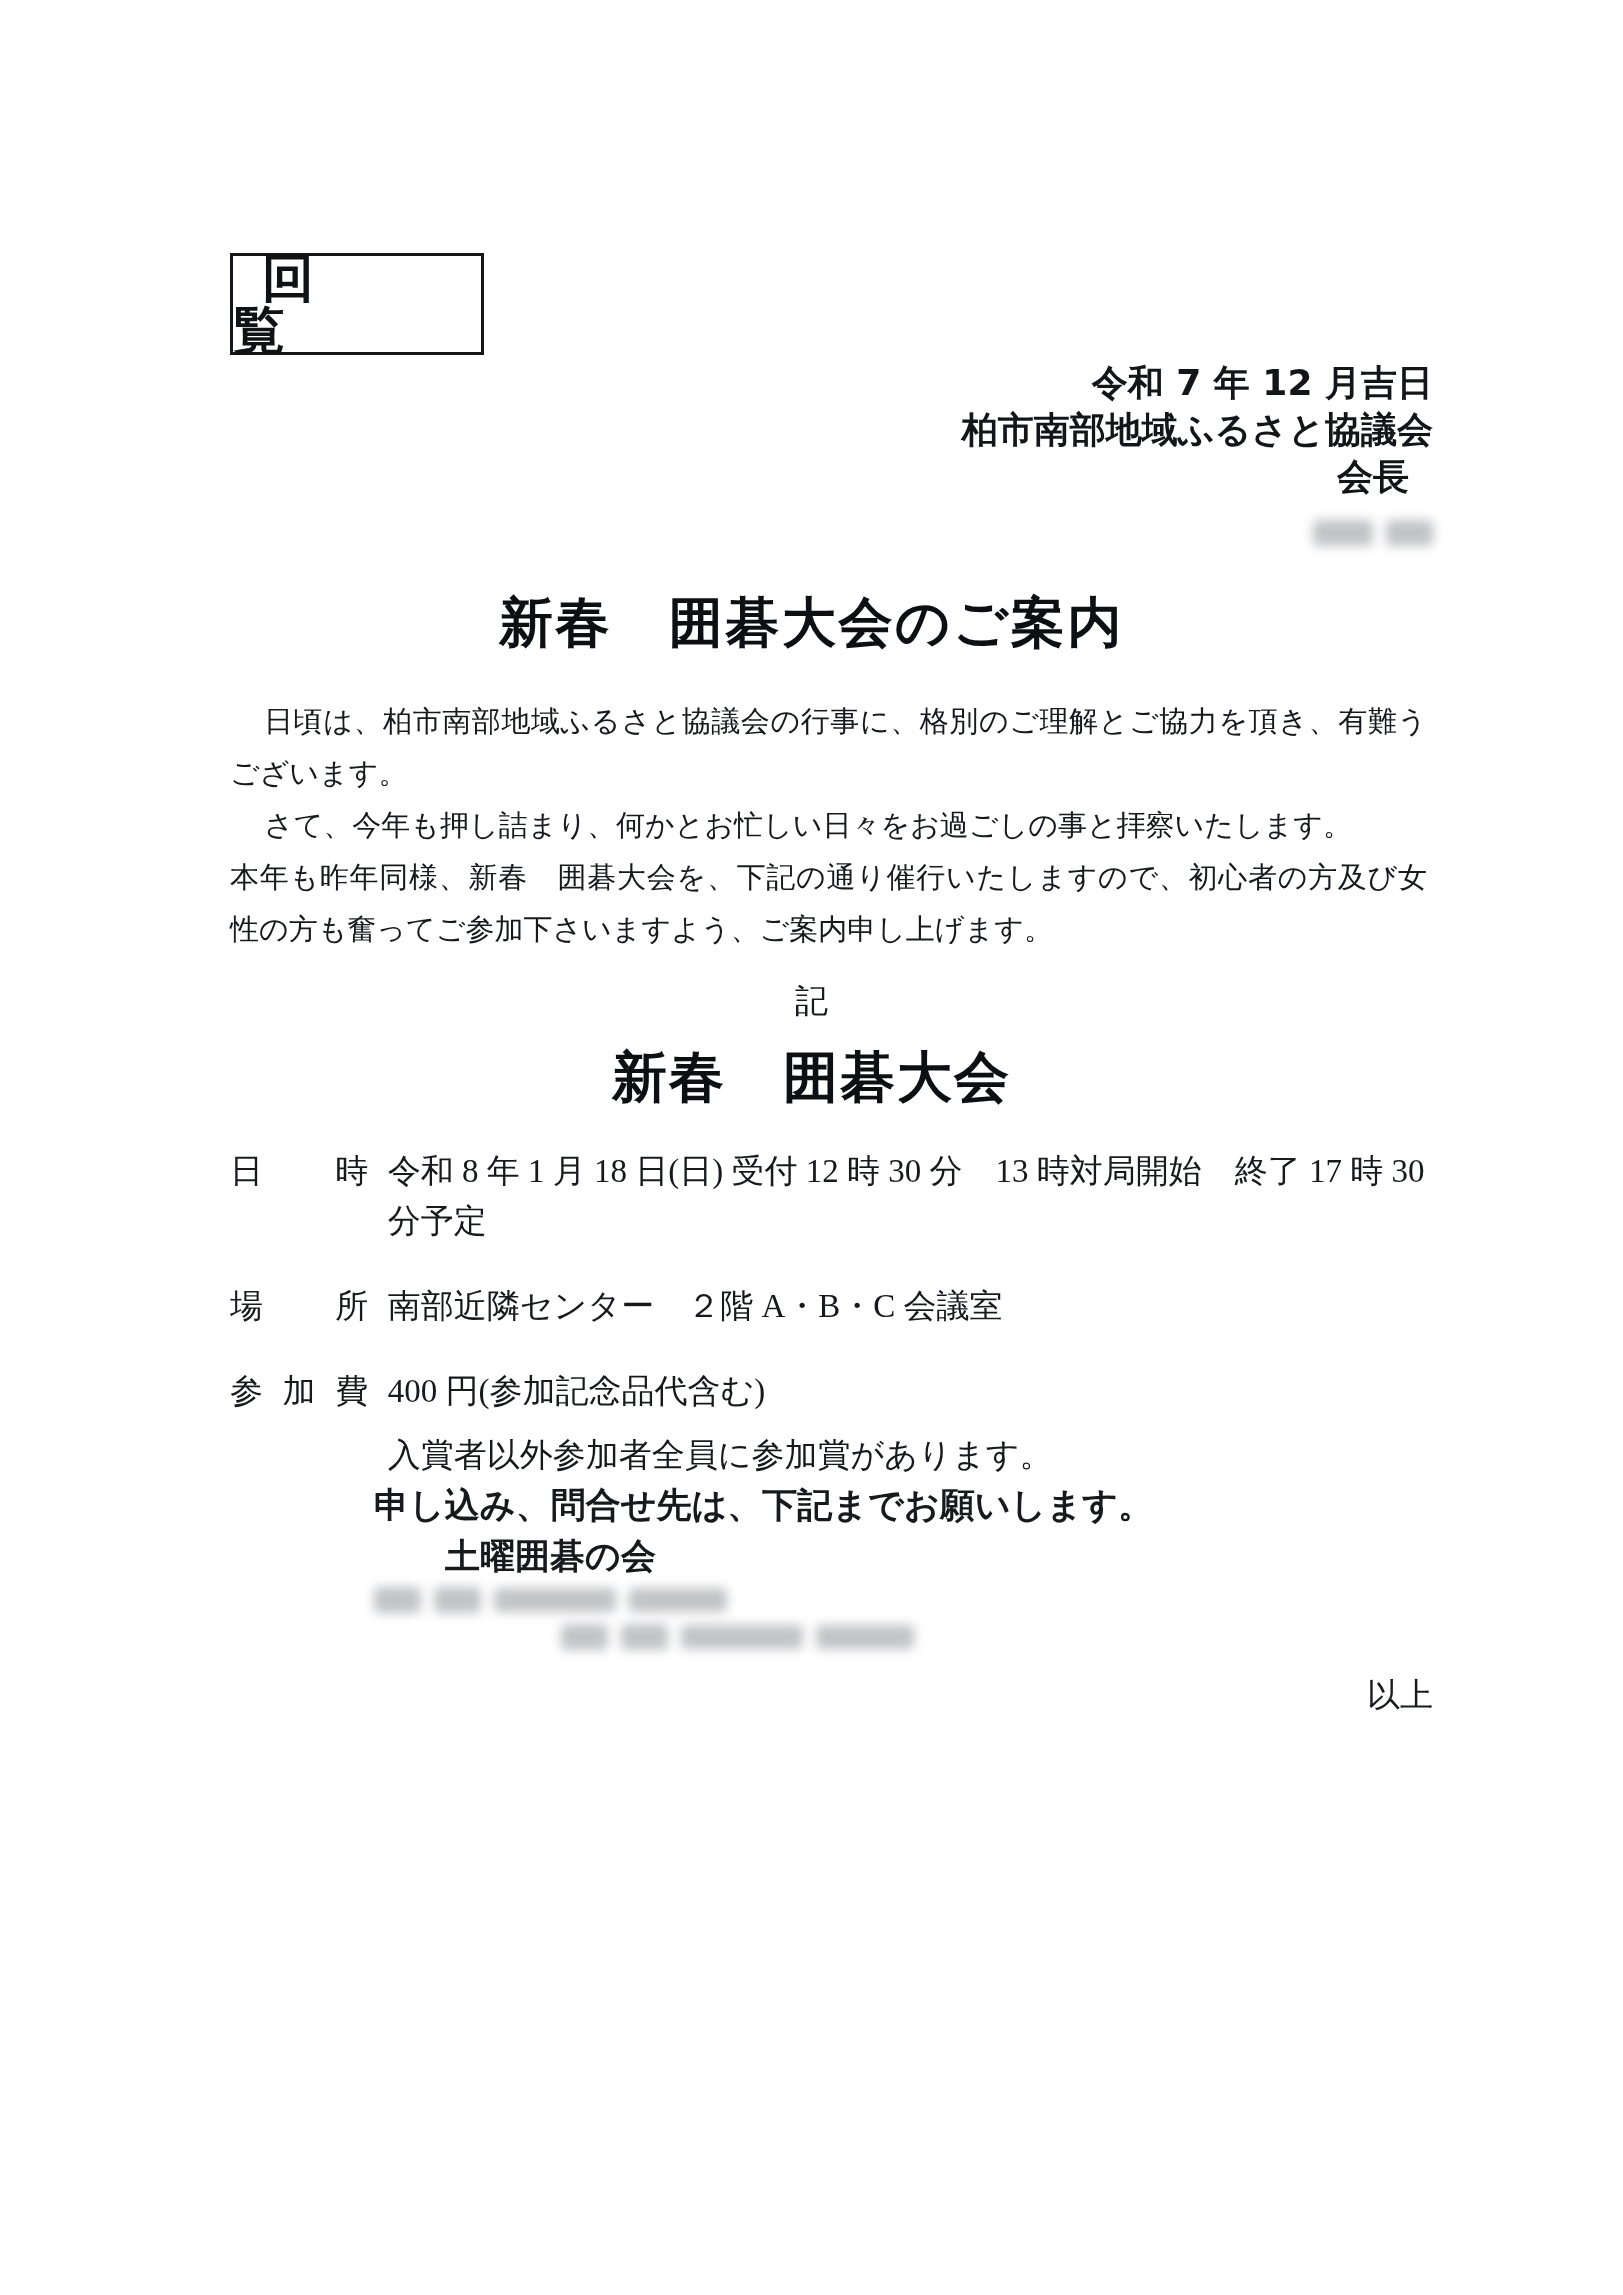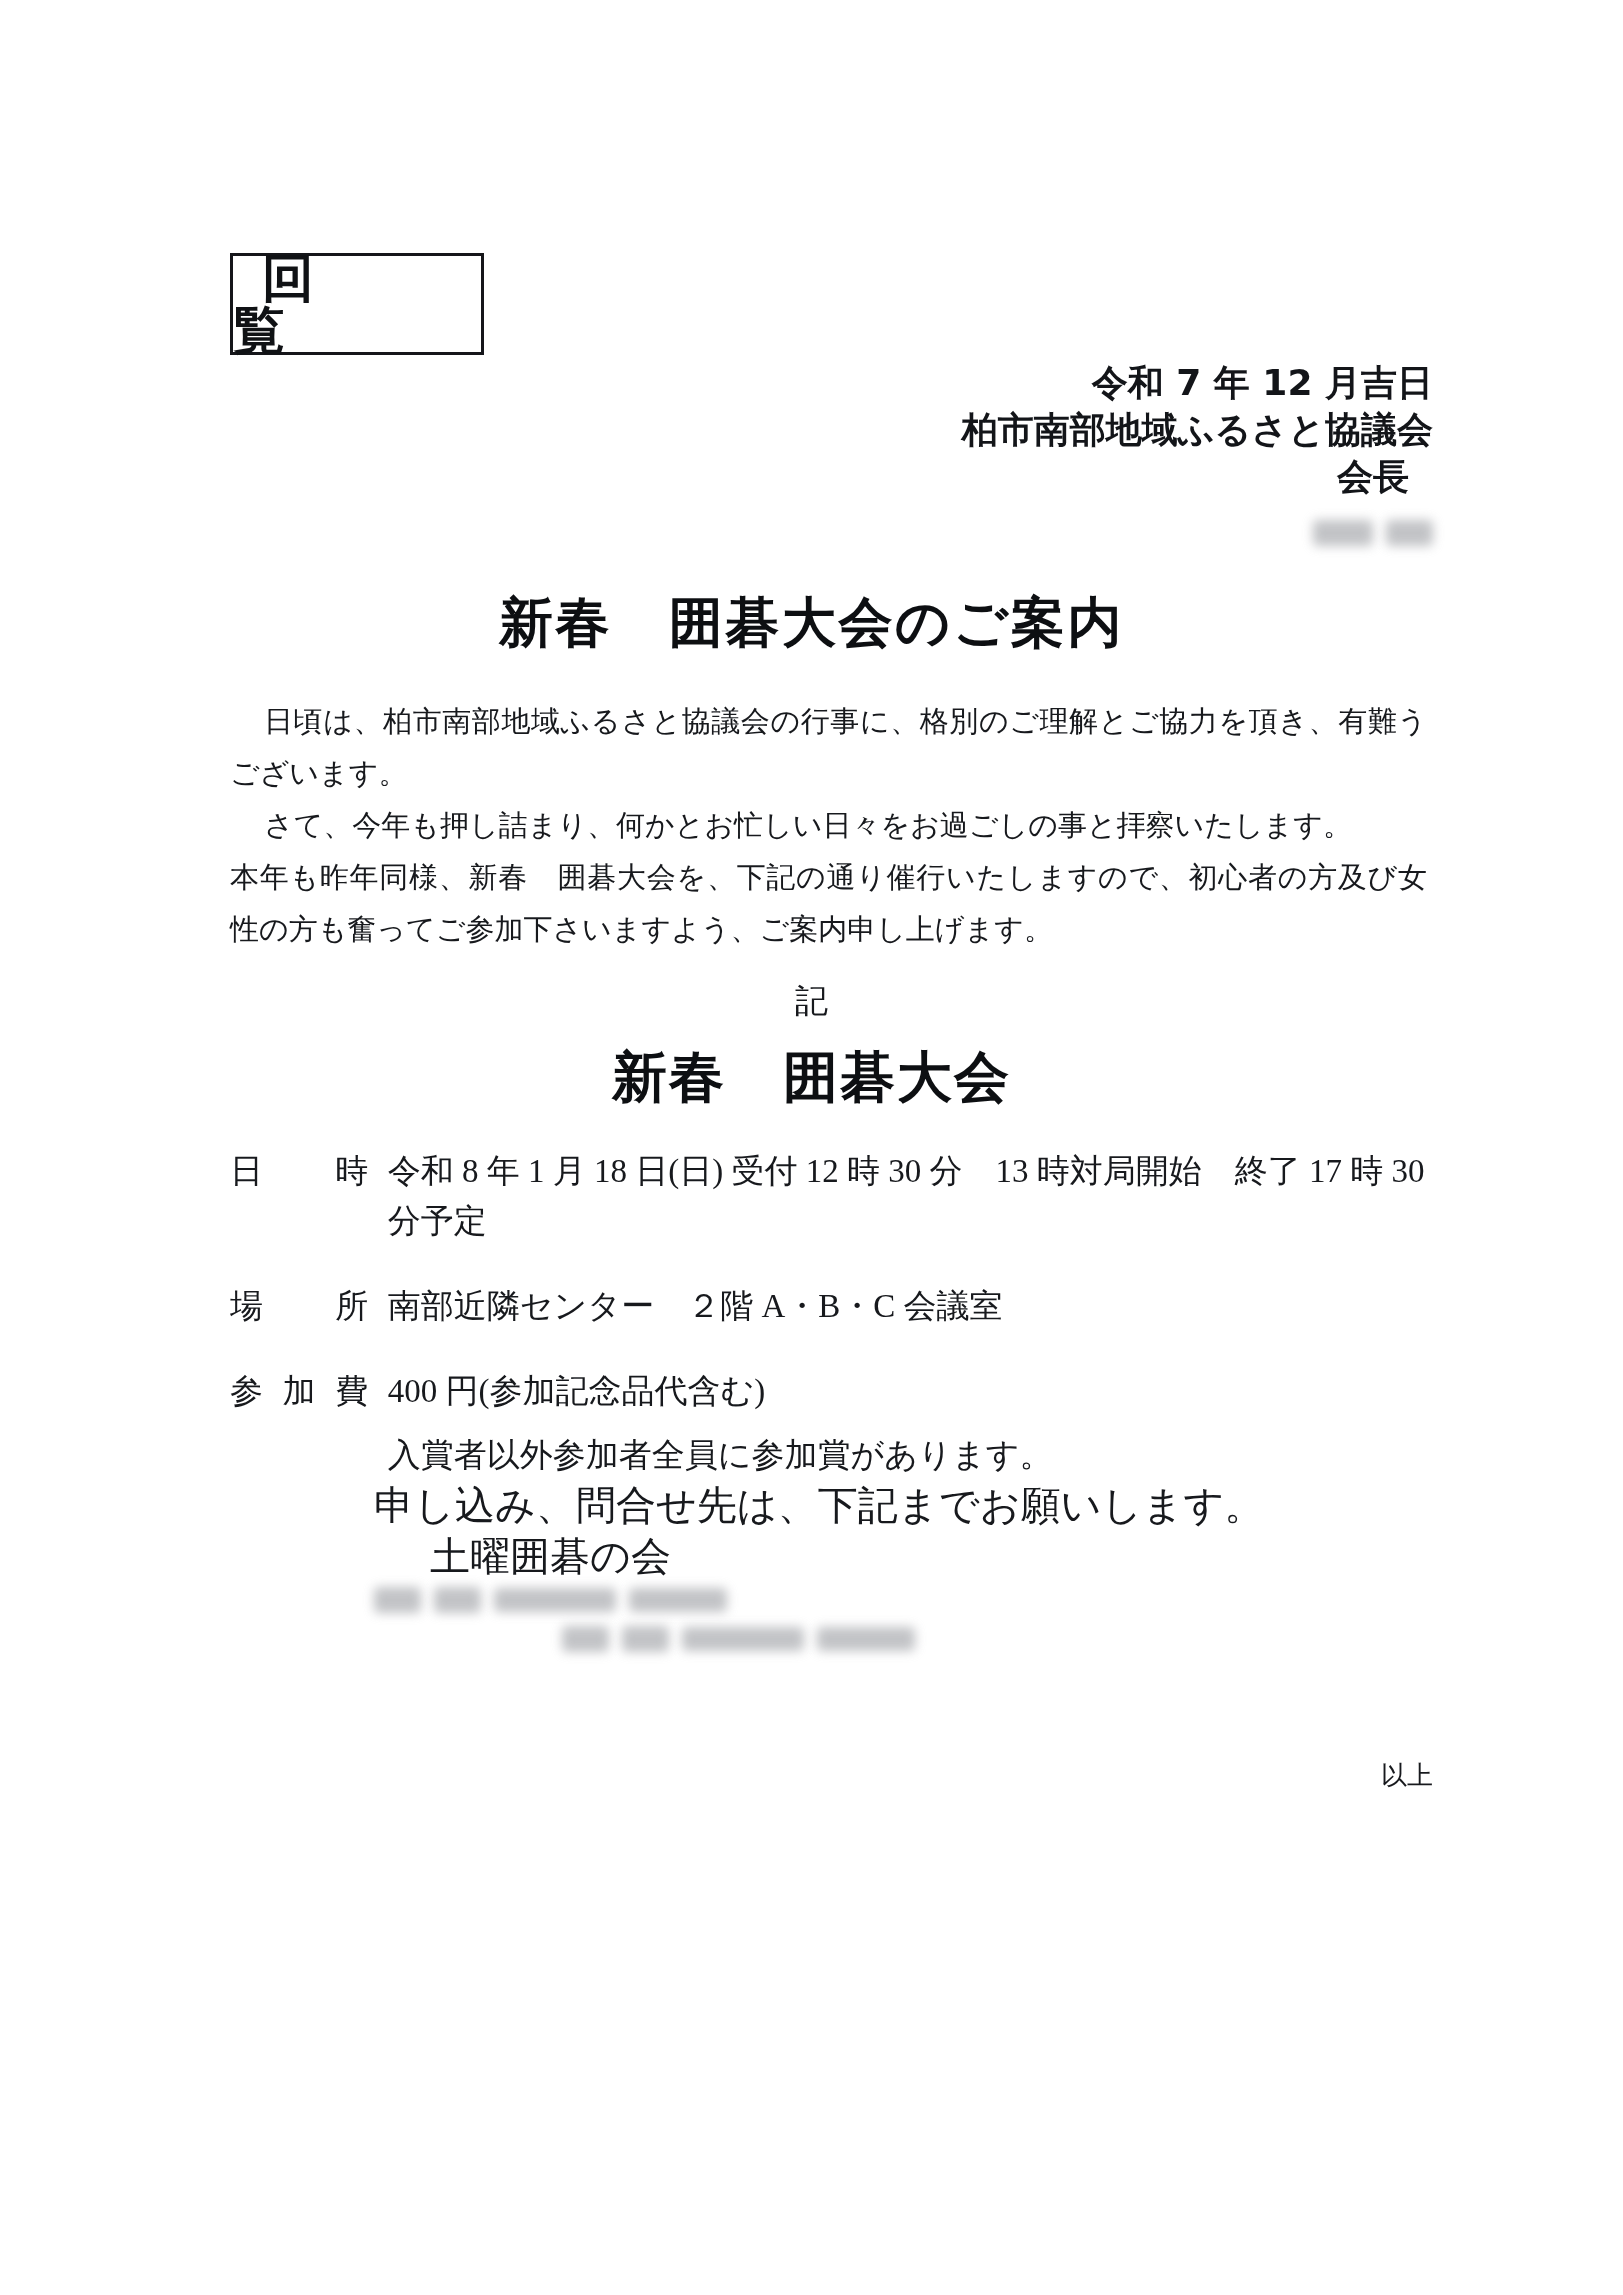--- a/index.html
+++ b/index.html
@@ -160,23 +160,24 @@
   }
   .detail-value { flex: 1 1 auto; }
   .detail-value .vline { display: block; }
   .detail-value .vline + .vline { margin-top: 14.4px; }
 
   
   .contact {
     position: absolute;
     left: 374px;
     top: 1480px;
-    font-size: 40px;
+    font-size: 35px;
     line-height: 51px;
     color: #17191d;
+    font-weight: bold;
   }
   .contact-line { display: block; white-space: nowrap; }
   .contact-org {
     display: inline-flex;
     align-items: center;
     gap: 5px;
     flex-direction: column;
   }
   .contact-indent {
     display: inline-block;
@@ -185,22 +186,22 @@
   .contact-row2 {
     display: inline-flex;
     align-items: center;
     gap: 22px;
   }
 
   
   .closing {
     position: absolute;
     right: 190px;
-    top: 1763px;
-    font-size: 26px;
+    top: 1679px;
+    font-size: 33px;
     line-height: 1;
     color: #17191d;
   }
 </style>
 </head>
 <body>
 
 <div class="page">
 
   <div class="circulation-box">

